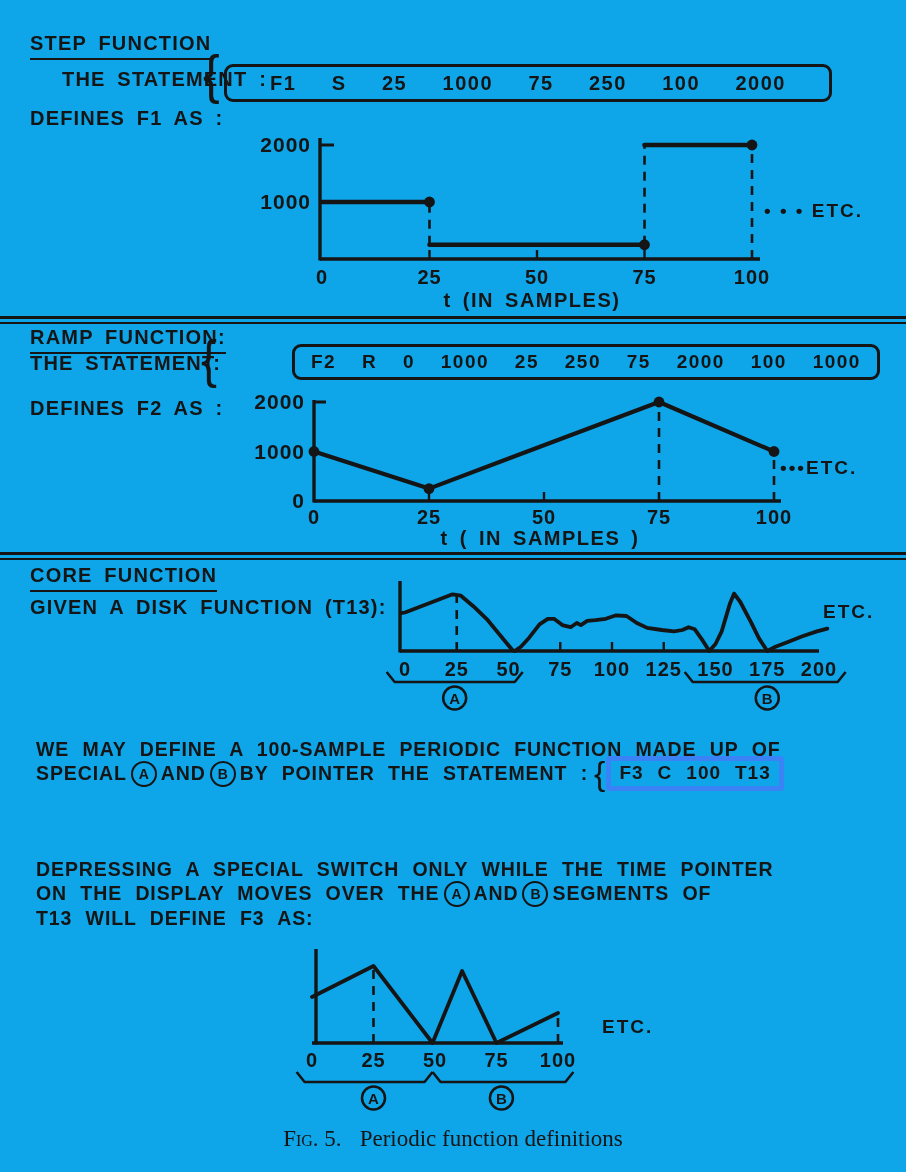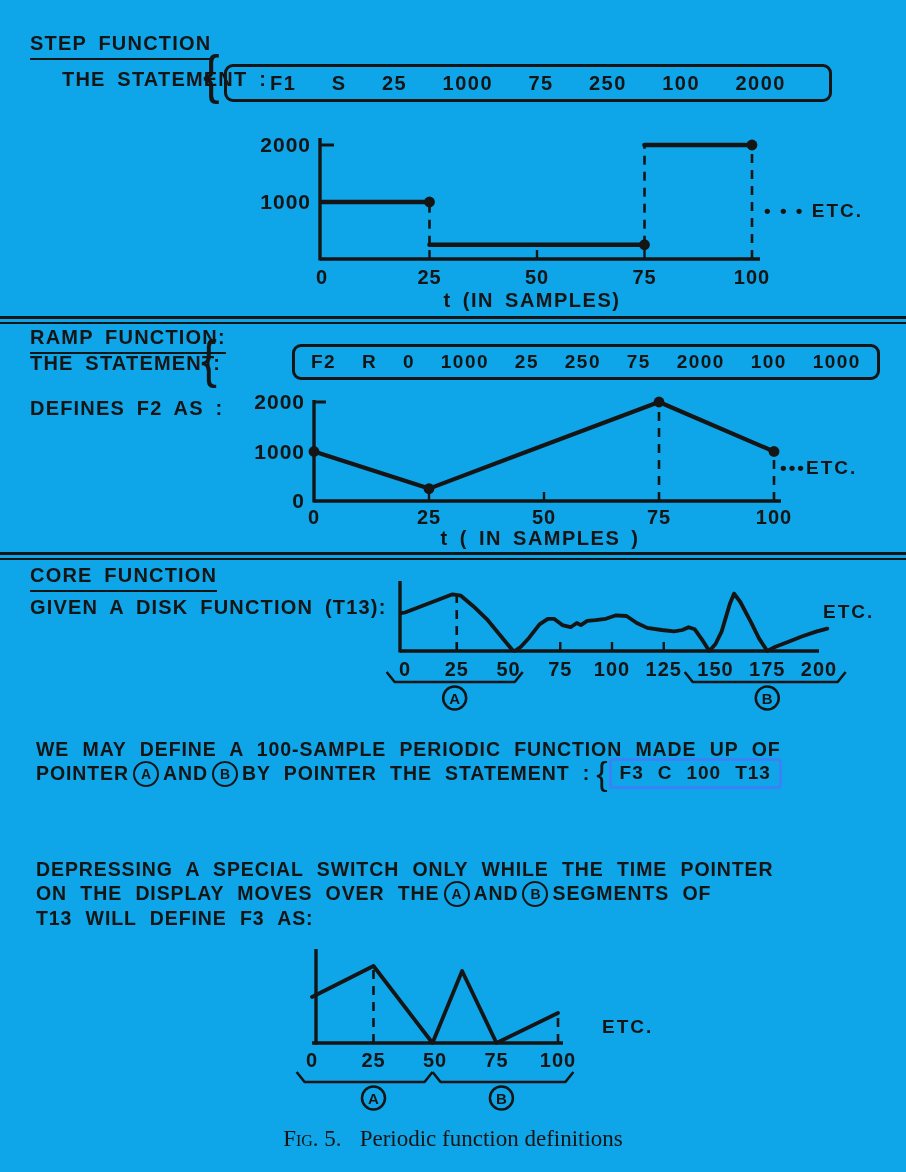--- a/index.html
+++ b/index.html
@@ -14,21 +14,21 @@
   .stmtbox span{font-weight:bold;letter-spacing:1.5px;}
   .box1 span{font-size:20px;}
   .box2 span{font-size:19px;}
   .sep{border-top:3px solid #151515;border-bottom:2.4px solid #151515;height:3px;width:906px;}
   .para{font-weight:bold;font-size:19.5px;letter-spacing:0.9px;word-spacing:7px;white-space:nowrap;}
   .para .ln{height:24.5px;display:flex;align-items:center;}
   .circ{display:inline-flex;align-items:center;justify-content:center;width:22px;height:22px;
         border:2.4px solid #151515;border-radius:50%;font-size:14px;letter-spacing:0;
         word-spacing:0;margin:0 4px;flex:none;}
   .inlinebrace{font-size:34px;font-weight:400;margin:0 1px 0 6px;letter-spacing:0;}
-  .minibox{border:3px solid #3b82f6;border-radius:4px;padding:1px 8px 2px 8px;display:inline-flex;
+  .minibox{border:5px solid #3b82f6;border-radius:4px;padding:1px 8px 2px 8px;display:inline-flex;
            gap:14px;align-items:center;}
   .minibox span{font-size:19px;letter-spacing:1px;word-spacing:0;}
   .caption{width:906px;text-align:center;font-family:"Liberation Serif",serif;font-size:23px;}
   .caption .figno{font-variant:small-caps;margin-right:18px;}
   svg{overflow:visible;}
   svg text{font-family:"Liberation Sans",sans-serif;fill:#151515;}
   .tk{font-size:20px;font-weight:bold;text-anchor:middle;letter-spacing:1px;}
   .yl{font-size:21px;font-weight:bold;text-anchor:end;letter-spacing:1px;}
   .xl{font-size:20px;font-weight:bold;text-anchor:middle;letter-spacing:1.5px;word-spacing:4px;}
   .etc{font-size:19px;font-weight:bold;text-anchor:start;letter-spacing:2px;}
@@ -47,20 +47,21 @@
       <span>F1</span>
       <span>S</span>
       <span>25</span>
       <span>1000</span>
       <span>75</span>
       <span>250</span>
       <span>100</span>
       <span>2000</span>
     </div>
 
+  <div class="abs hand" style="left:30px;top:107px;">DEFINES F1 AS :</div>
 
   <svg class="abs" style="left:240px;top:126px;" width="650" height="195">
       <line x1="80" y1="12" x2="80" y2="134.5" stroke="#151515" stroke-width="3.4"></line>
       <line x1="80" y1="19" x2="94" y2="19" stroke="#151515" stroke-width="3"></line>
       <line x1="80" y1="133" x2="520" y2="133" stroke="#151515" stroke-width="3.4"></line>
       <line x1="189.5" y1="133" x2="189.5" y2="124" stroke="#151515" stroke-width="2.4"></line>
       <line x1="297" y1="133" x2="297" y2="124" stroke="#151515" stroke-width="2.4"></line>
       <line x1="404.5" y1="133" x2="404.5" y2="124" stroke="#151515" stroke-width="2.4"></line>
       <text x="82" y="158" class="tk">0</text>
       <text x="189.5" y="158" class="tk">25</text>
@@ -158,21 +159,21 @@
       <circle cx="382.25" cy="123" r="11.5" fill="none" stroke="#151515" stroke-width="2.5"></circle>
       <text x="382.25" y="128.5" class="seg">B</text>
       <text x="438" y="43" class="etc">ETC.</text>
     </svg>
 
   <div class="abs para" style="left:36px;top:737px;">
     <div class="ln">
         <span>WE MAY DEFINE A 100-SAMPLE PERIODIC FUNCTION MADE UP OF</span>
       </div>
     <div class="ln">
-      <span>POINTER</span>
+      <span>SPECIAL</span>
       <span class="circ">A</span>
       <span>AND</span>
       <span class="circ">B</span>
       <span>BY POINTER THE STATEMENT :</span>
       <span class="inlinebrace">{</span>
       <span class="minibox">
           <span>F3</span>
           <span>C</span>
           <span>100</span>
           <span>T13</span>

